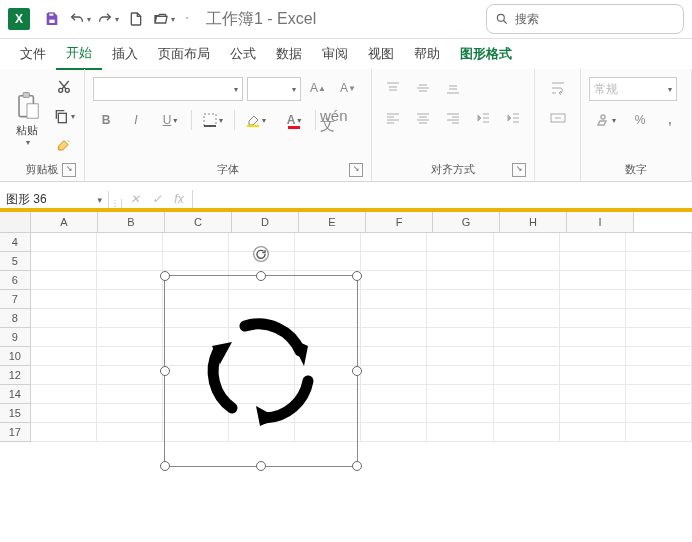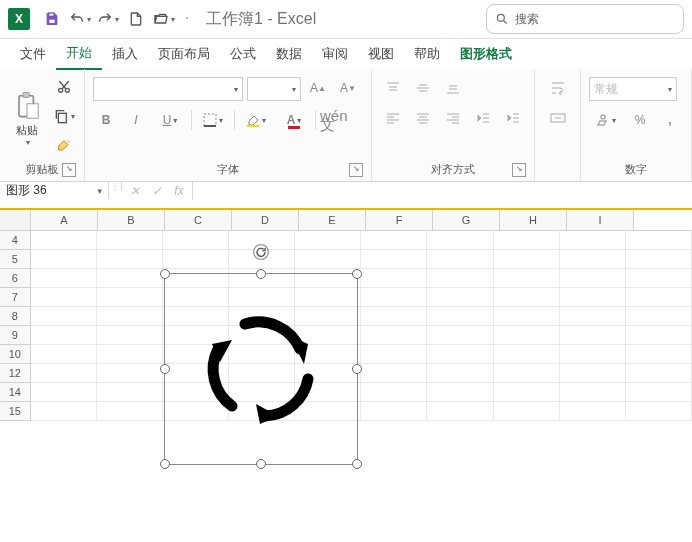--- a/index.html
+++ b/index.html
@@ -31,21 +31,21 @@
 .mini-btn svg{width:16px;height:16px}
 .font-select{display:flex;gap:4px}
 .combo{height:22px;border:1px solid #ccc;background:#fff;display:flex;align-items:center;padding:0 4px;color:#888;cursor:pointer}
 .combo.long{width:140px}
 .combo.short{width:44px;justify-content:flex-end}
 .font-row{display:flex;gap:4px;align-items:center}
 .fbtn{width:26px;height:22px;display:flex;align-items:center;justify-content:center;color:#888;cursor:pointer;border-radius:3px}
 .fbtn.sdd{width:34px}
 .sep-v{width:1px;background:#ddd;height:20px}
 
-.formula-row{height:26px;display:flex;align-items:flex-start;border-bottom:2px solid #eab308}
+.formula-row{height:26px;display:flex;align-items:flex-end;border-bottom:4px solid #eab308}
 .namebox{width:96px;border-right:1px solid #d6d6d6;display:flex;align-items:center;padding:0 6px;font-size:12px}
 .namebox .dd{margin-left:auto;font-size:9px;color:#666}
 .fbar-btns{display:flex;align-items:center;padding:0 4px;border-right:1px solid #d6d6d6;gap:4px}
 .fbar-btns span{width:18px;height:18px;display:flex;align-items:center;justify-content:center;color:#bbb;font-style:italic}
 .fbar-fx{color:#555;font-style:italic}
 .fbar-input{flex:1;padding:0 6px;display:flex;align-items:center}
 
 .grid{position:relative;background:#fff;height:336px}
 .col-headers{display:flex;height:20px;border-bottom:1px solid #d0d0d0}
 .corner{width:30px;border-right:1px solid #d0d0d0;background:#f4f4f4}
@@ -465,20 +465,33 @@
           <div class="cell"></div>
           <div class="cell"></div>
           <div class="cell"></div>
           <div class="cell"></div>
           <div class="cell"></div>
           <div class="cell"></div>
           <div class="cell"></div>
         </div>
         <div class="row">
           <div class="rowh">15</div>
+          <div class="cell"></div>
+          <div class="cell"></div>
+          <div class="cell"></div>
+          <div class="cell"></div>
+          <div class="cell"></div>
+          <div class="cell"></div>
+          <div class="cell"></div>
+          <div class="cell"></div>
+          <div class="cell"></div>
+          <div class="cell"></div>
+        </div>
+        <div class="row">
+          <div class="rowh">17</div>
           <div class="cell"></div>
           <div class="cell"></div>
           <div class="cell"></div>
           <div class="cell"></div>
           <div class="cell"></div>
           <div class="cell"></div>
           <div class="cell"></div>
           <div class="cell"></div>
           <div class="cell"></div>
           <div class="cell"></div>

